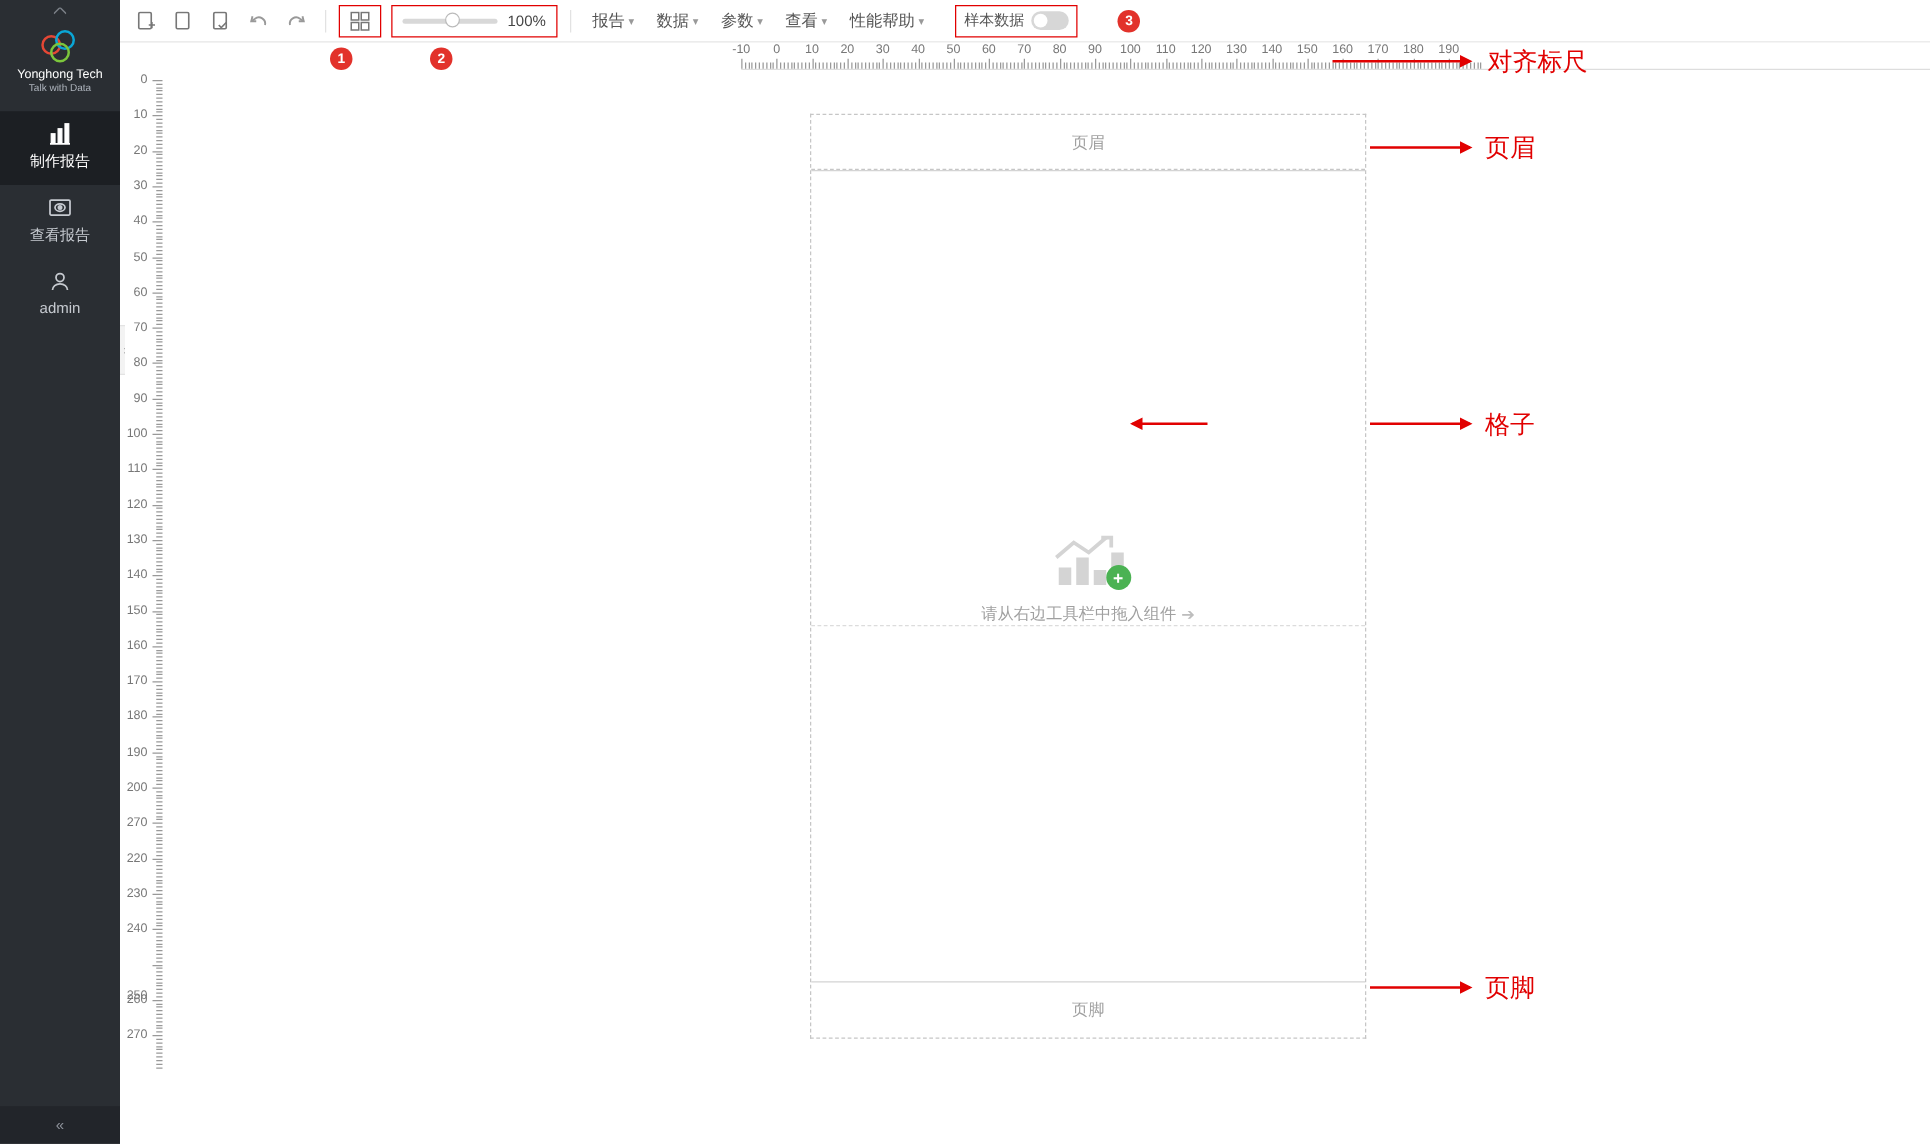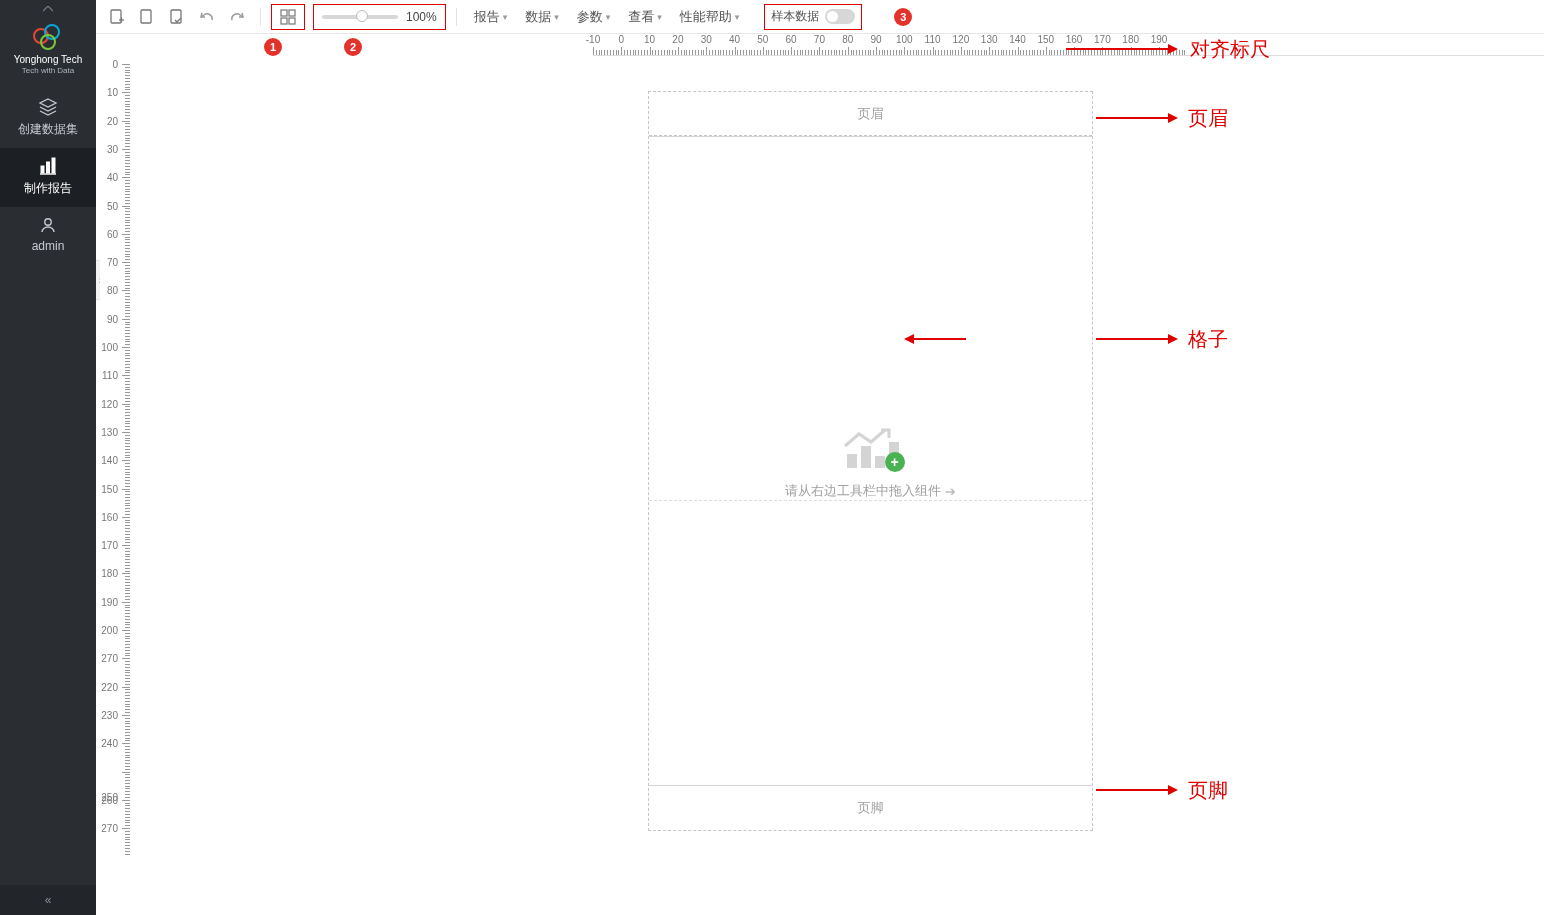--- a/index.html
+++ b/index.html
@@ -263,41 +263,43 @@
           <path d="M0 5 L5 0 L10 5" stroke="#7a7f87" stroke-width="1.2" fill="none"></path>
         </svg>
     </div>
     <div class="logo">
       <div class="logo-rings">
         <div class="ring r1"></div>
           <div class="ring r2"></div>
           <div class="ring r3"></div>
       </div>
       <div class="logo-txt">Yonghong Tech</div>
-      <div class="logo-sub">Tech with Data</div>
+      <div class="logo-sub">Talk with Data</div>
     </div>
 
-    <div class="nav-item">
-      <div class="ico">
-        <svg width="20" height="20" viewBox="0 0 20 20">
-            <path d="M10 2 L18 6 L10 10 L2 6 Z M2 10 L10 14 L18 10 M2 14 L10 18 L18 14" fill="none" stroke="#c6cad0" stroke-width="1.3"></path>
-          </svg>
-      </div>
-      <div class="nav-label">创建数据集</div>
-    </div>
     <div class="nav-item active">
       <div class="ico">
         <svg width="20" height="20" viewBox="0 0 20 20" stroke="#fff" fill="#fff">
             <path d="M2 18 H18" stroke-width="1.4"></path>
             <rect x="3" y="10" width="3" height="7"></rect>
             <rect x="8.5" y="6" width="3" height="11"></rect>
             <rect x="14" y="2" width="3" height="15"></rect>
           </svg>
       </div>
       <div class="nav-label">制作报告</div>
+    </div>
+    <div class="nav-item">
+      <div class="ico">
+        <svg width="20" height="20" viewBox="0 0 20 20" fill="none" stroke="#c6cad0" stroke-width="1.4">
+            <rect x="2" y="4" width="16" height="12" rx="1"></rect>
+            <path d="M6 10 a4 3 0 0 1 8 0 a4 3 0 0 1 -8 0"></path>
+            <circle cx="10" cy="10" r="1.3" fill="#c6cad0"></circle>
+          </svg>
+      </div>
+      <div class="nav-label">查看报告</div>
     </div>
     <div class="nav-item">
       <div class="ico">
         <svg width="18" height="18" viewBox="0 0 18 18" fill="none" stroke="#c6cad0" stroke-width="1.4">
             <circle cx="9" cy="6" r="3.2"></circle>
             <path d="M3 16 a6 5 0 0 1 12 0"></path>
           </svg>
       </div>
       <div class="nav-label">admin</div>
     </div>

